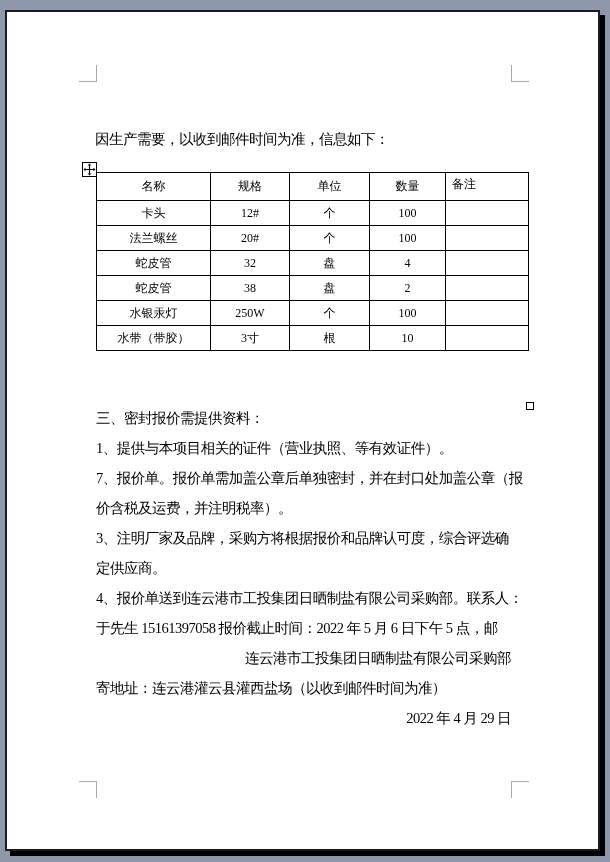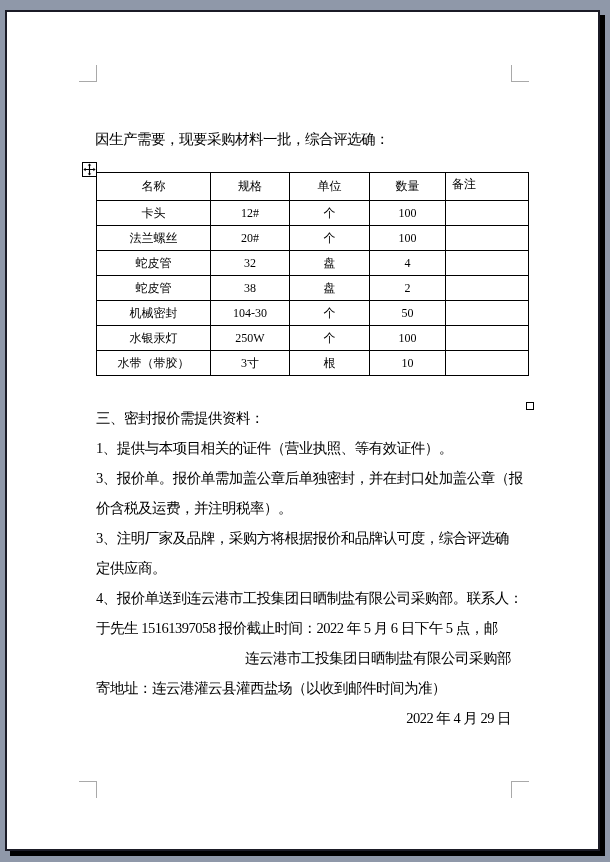--- a/index.html
+++ b/index.html
@@ -68,21 +68,21 @@
 <body>
 
 <div class="page">
 
   <div class="crop tl"></div>
   <div class="crop tr"></div>
   <div class="crop bl"></div>
   <div class="crop br"></div>
 
 
-  <div class="intro">因生产需要，现要采购材料一批，综合评选确：</div>
+  <div class="intro">因生产需要，以收到邮件时间为准，信息如下：</div>
 
   <div class="move-handle">
     <svg viewBox="0 0 16 16">
       <path d="M8 2 L8 14 M2 8 L14 8" stroke="#000" stroke-width="1.4" fill="none"></path>
       <path d="M8 0.5 L5.8 3.2 H10.2 Z" fill="#000"></path>
       <path d="M8 15.5 L5.8 12.8 H10.2 Z" fill="#000"></path>
       <path d="M0.5 8 L3.2 5.8 V10.2 Z" fill="#000"></path>
       <path d="M15.5 8 L12.8 5.8 V10.2 Z" fill="#000"></path>
     </svg>
   </div>
@@ -127,27 +127,20 @@
           <td></td>
         </tr>
         <tr>
           <td>蛇皮管</td>
           <td>38</td>
           <td>盘</td>
           <td>2</td>
           <td></td>
         </tr>
         <tr>
-          <td>机械密封</td>
-          <td>104-30</td>
-          <td>个</td>
-          <td>50</td>
-          <td></td>
-        </tr>
-        <tr>
           <td>水银汞灯</td>
           <td>250W</td>
           <td>个</td>
           <td>100</td>
           <td></td>
         </tr>
         <tr>
           <td>水带（带胶）</td>
           <td>3寸</td>
           <td>根</td>
@@ -155,21 +148,21 @@
           <td></td>
         </tr>
       </tbody>
   </table>
 
   <div class="resize-handle"></div>
 
   <div class="body-lines" id="body-lines">
       <div class="line">三、密封报价需提供资料：</div>
       <div class="line">1、提供与本项目相关的证件（营业执照、等有效证件）。</div>
-      <div class="line">3、报价单。报价单需加盖公章后单独密封，并在封口处加盖公章（报</div>
+      <div class="line">7、报价单。报价单需加盖公章后单独密封，并在封口处加盖公章（报</div>
       <div class="line">价含税及运费，并注明税率）。</div>
       <div class="line">3、注明厂家及品牌，采购方将根据报价和品牌认可度，综合评选确</div>
       <div class="line">定供应商。</div>
       <div class="line">4、报价单送到连云港市工投集团日晒制盐有限公司采购部。联系人：</div>
       <div class="line">于先生 15161397058 报价截止时间：2022 年 5 月 6 日下午 5 点，邮</div>
       <div class="line right">连云港市工投集团日晒制盐有限公司采购部</div>
       <div class="line">寄地址：连云港灌云县灌西盐场（以收到邮件时间为准）</div>
       <div class="line right">2022 年 4 月 29 日</div>
     </div>
 

